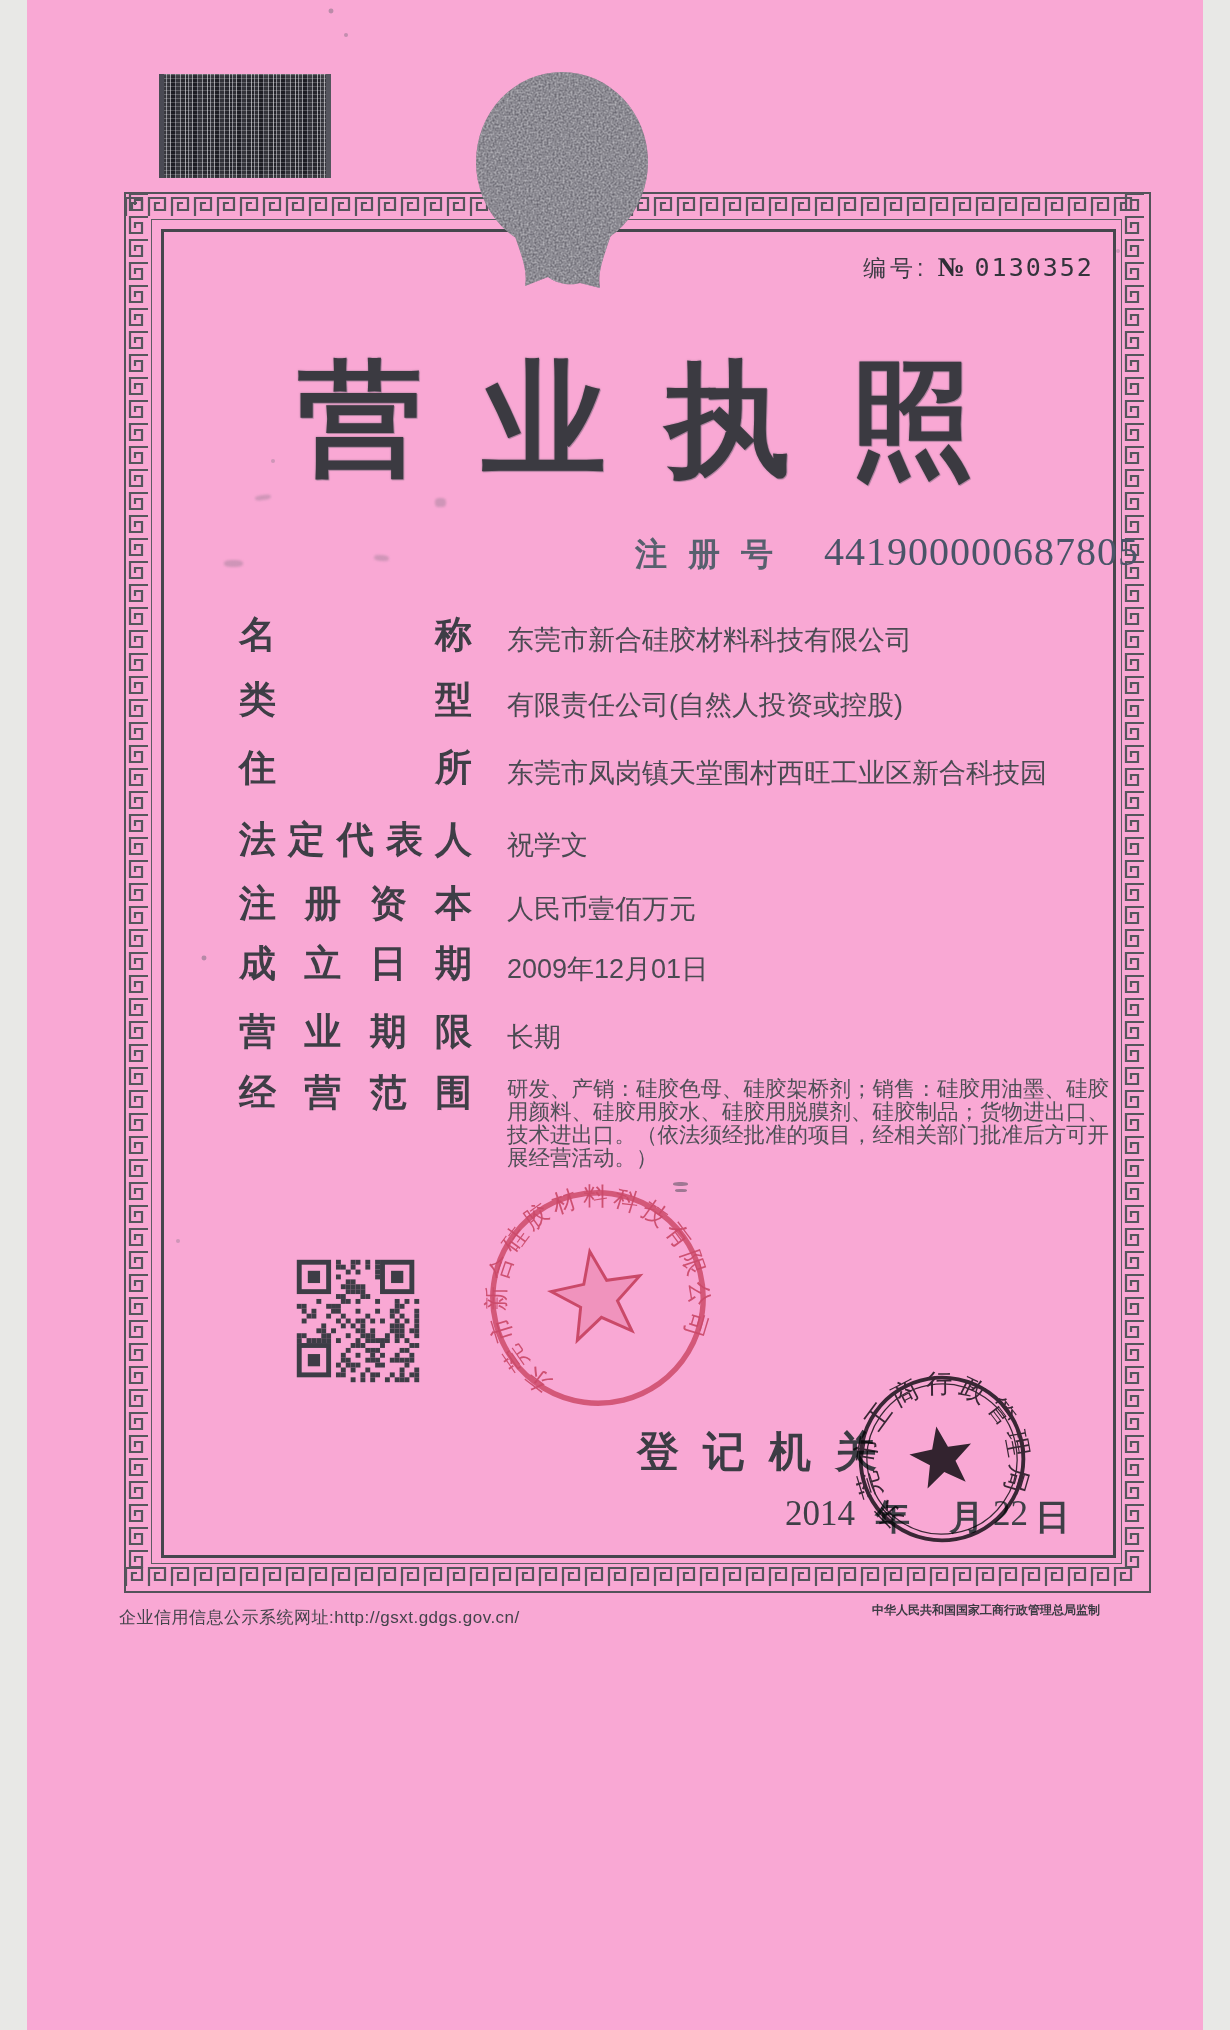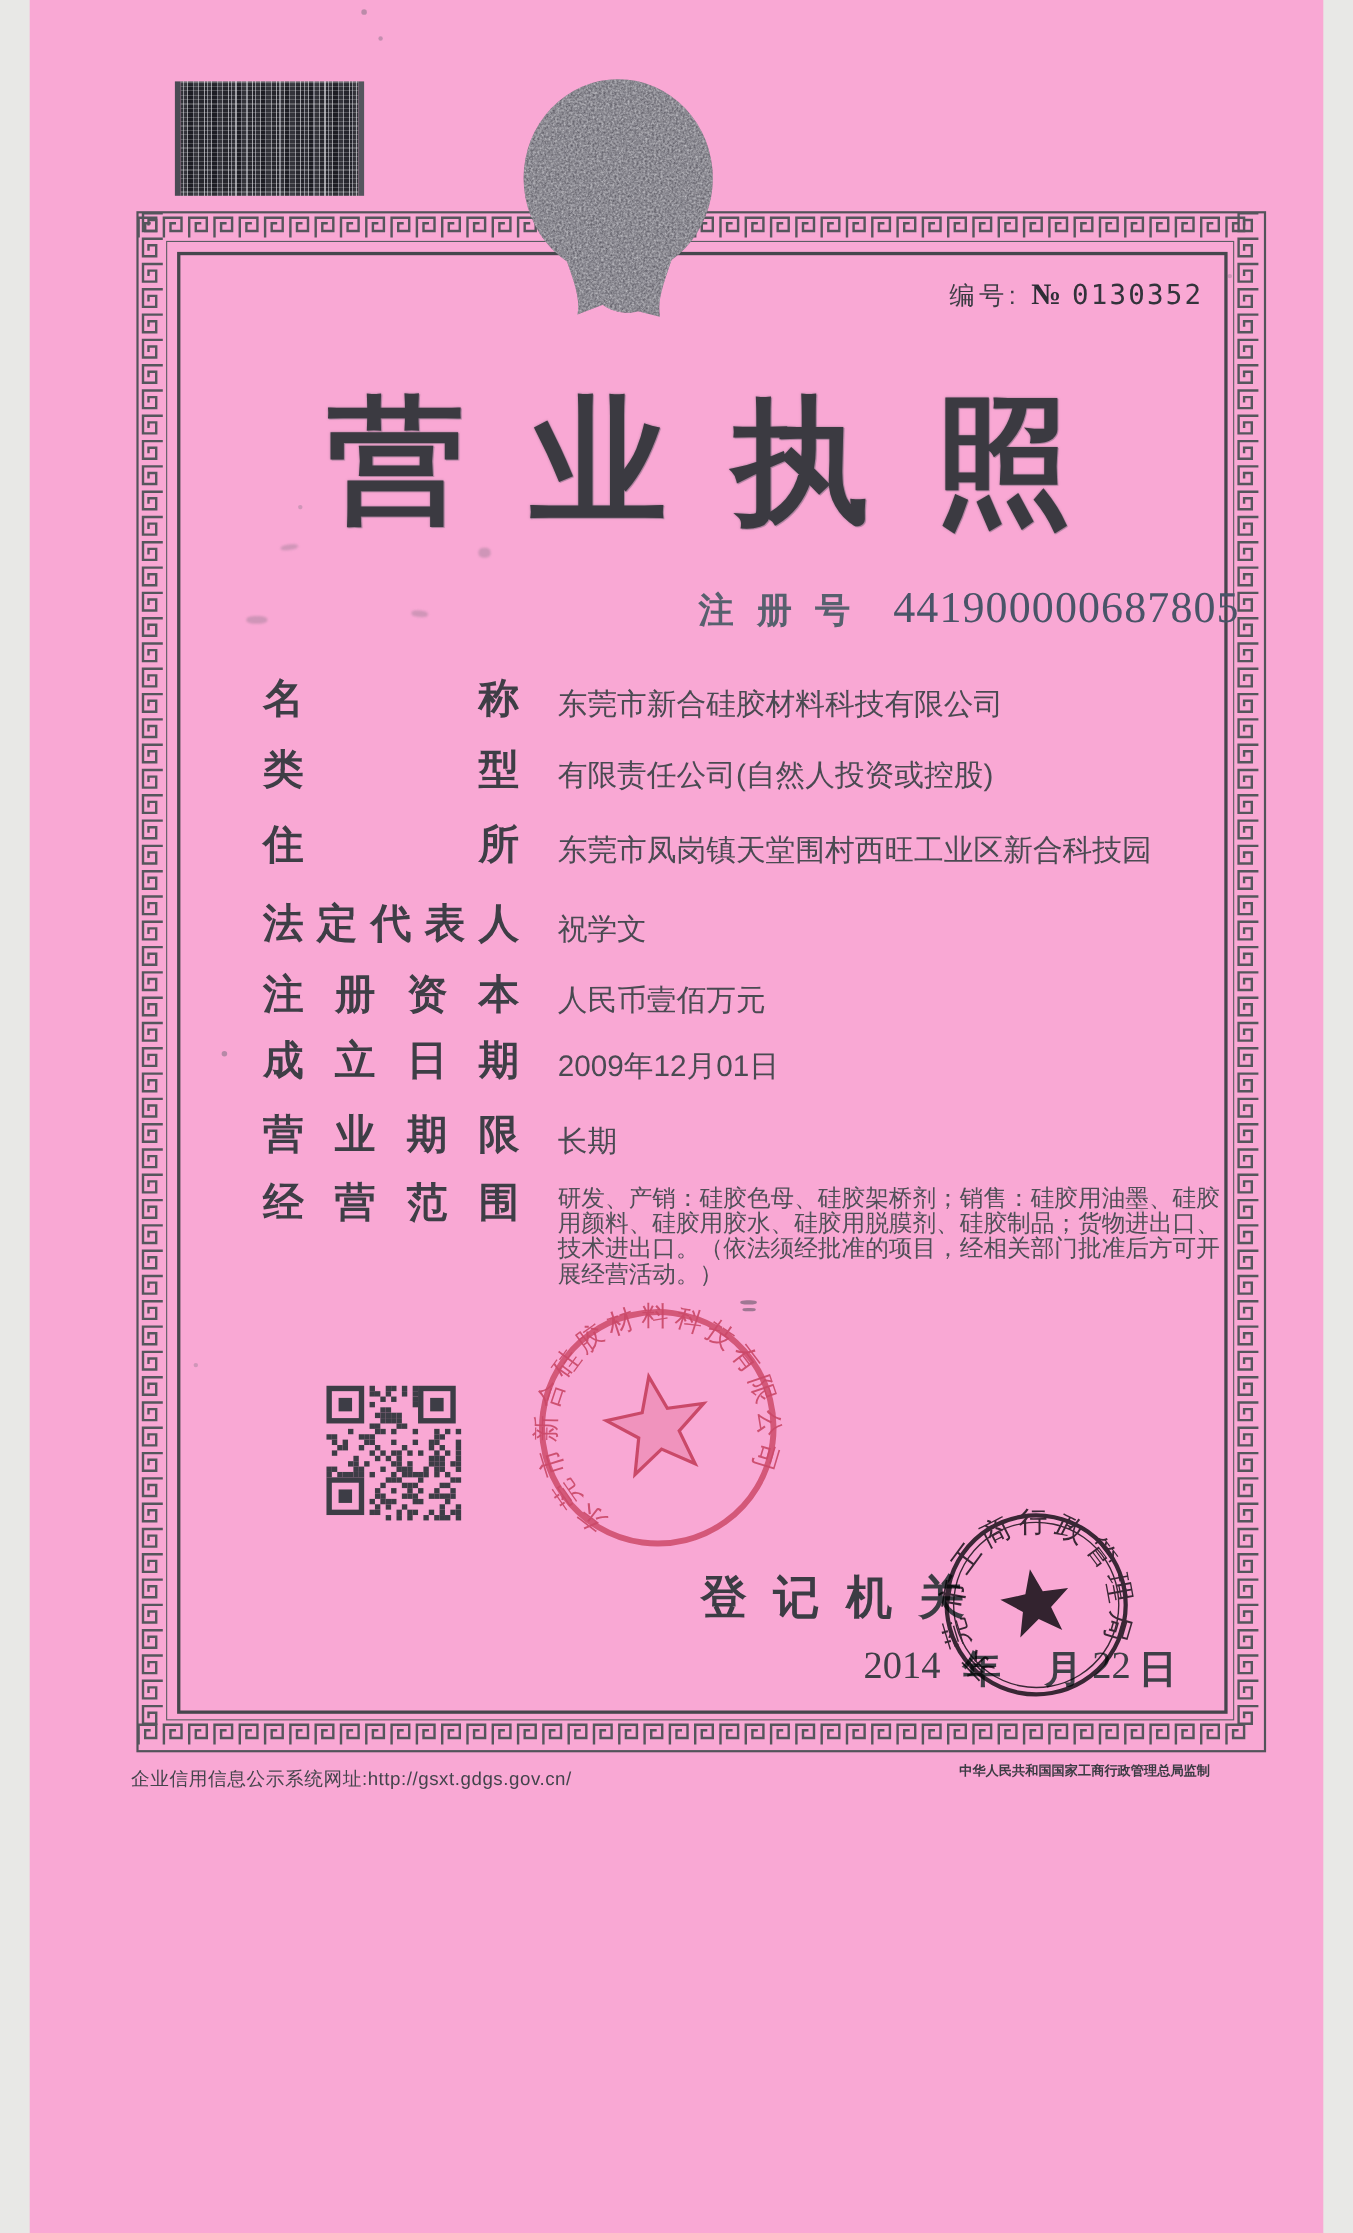--- a/index.html
+++ b/index.html
@@ -35,21 +35,21 @@
   .serial .no-mark{font-size:27px;font-weight:bold;font-family:"Liberation Serif","DejaVu Serif",serif;color:#2e2e36;}
   .serial .digits{font-size:25px;font-family:"DejaVu Sans Mono","Liberation Mono",monospace;letter-spacing:2px;color:#33333b;}
 
   
   .title{left:271px;top:338px;z-index:10;font-size:124px;font-weight:800;letter-spacing:60px;
     color:#3b3a41;text-shadow:0 0 2px rgba(70,70,80,.55), 1px 1px 0 rgba(90,90,100,.35);white-space:nowrap;}
 
   
   .regno{left:608px;top:528px;z-index:10;display:flex;align-items:baseline;}
   .regno .lab{font-size:32px;font-weight:600;letter-spacing:21px;color:#57606e;}
-  .regno .num{font-size:40px;font-family:"Liberation Serif","DejaVu Serif",serif;letter-spacing:1px;color:#4a5468;margin-left:18px;}
+  .regno .num{font-size:40px;font-family:"Liberation Serif","DejaVu Serif",serif;letter-spacing:1px;color:#4a5468;margin-left:30px;}
 
   
   .frow{position:absolute;left:212px;display:flex;align-items:flex-start;z-index:10;}
   .frow .flabel{width:233px;font-size:37px;font-weight:600;color:#3e3e46;line-height:1.1;
     text-align:justify;text-align-last:justify;flex:none;}
   .frow .fvalue{margin-left:35px;margin-top:9px;font-size:27px;color:#4a4a52;line-height:1.25;white-space:nowrap;}
   .frow .fvalue.wrap{white-space:normal;width:612px;font-size:21.5px;line-height:23px;margin-top:5px;color:#4f4f57;}
 
   
   .qr{left:260px;top:1250px;width:142px;height:142px;z-index:10;}

